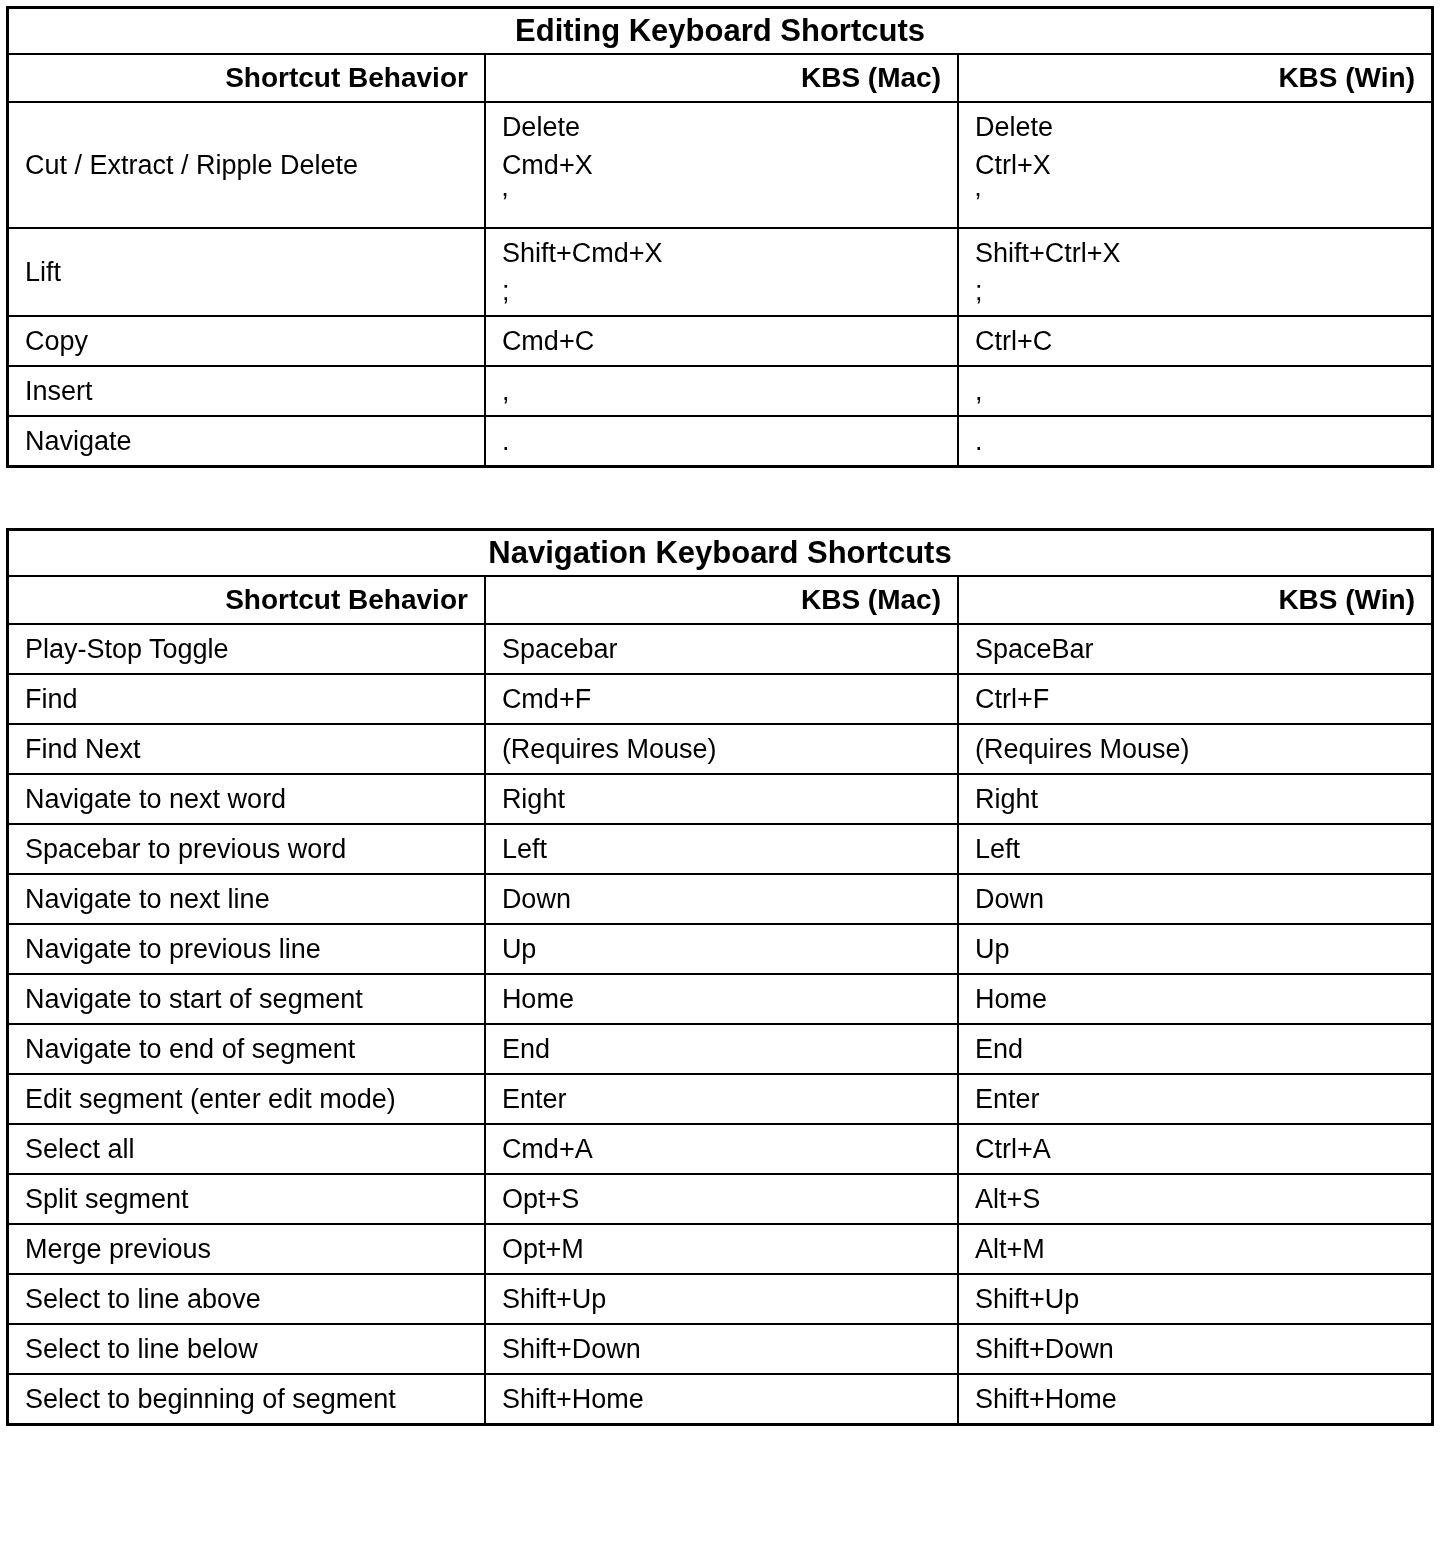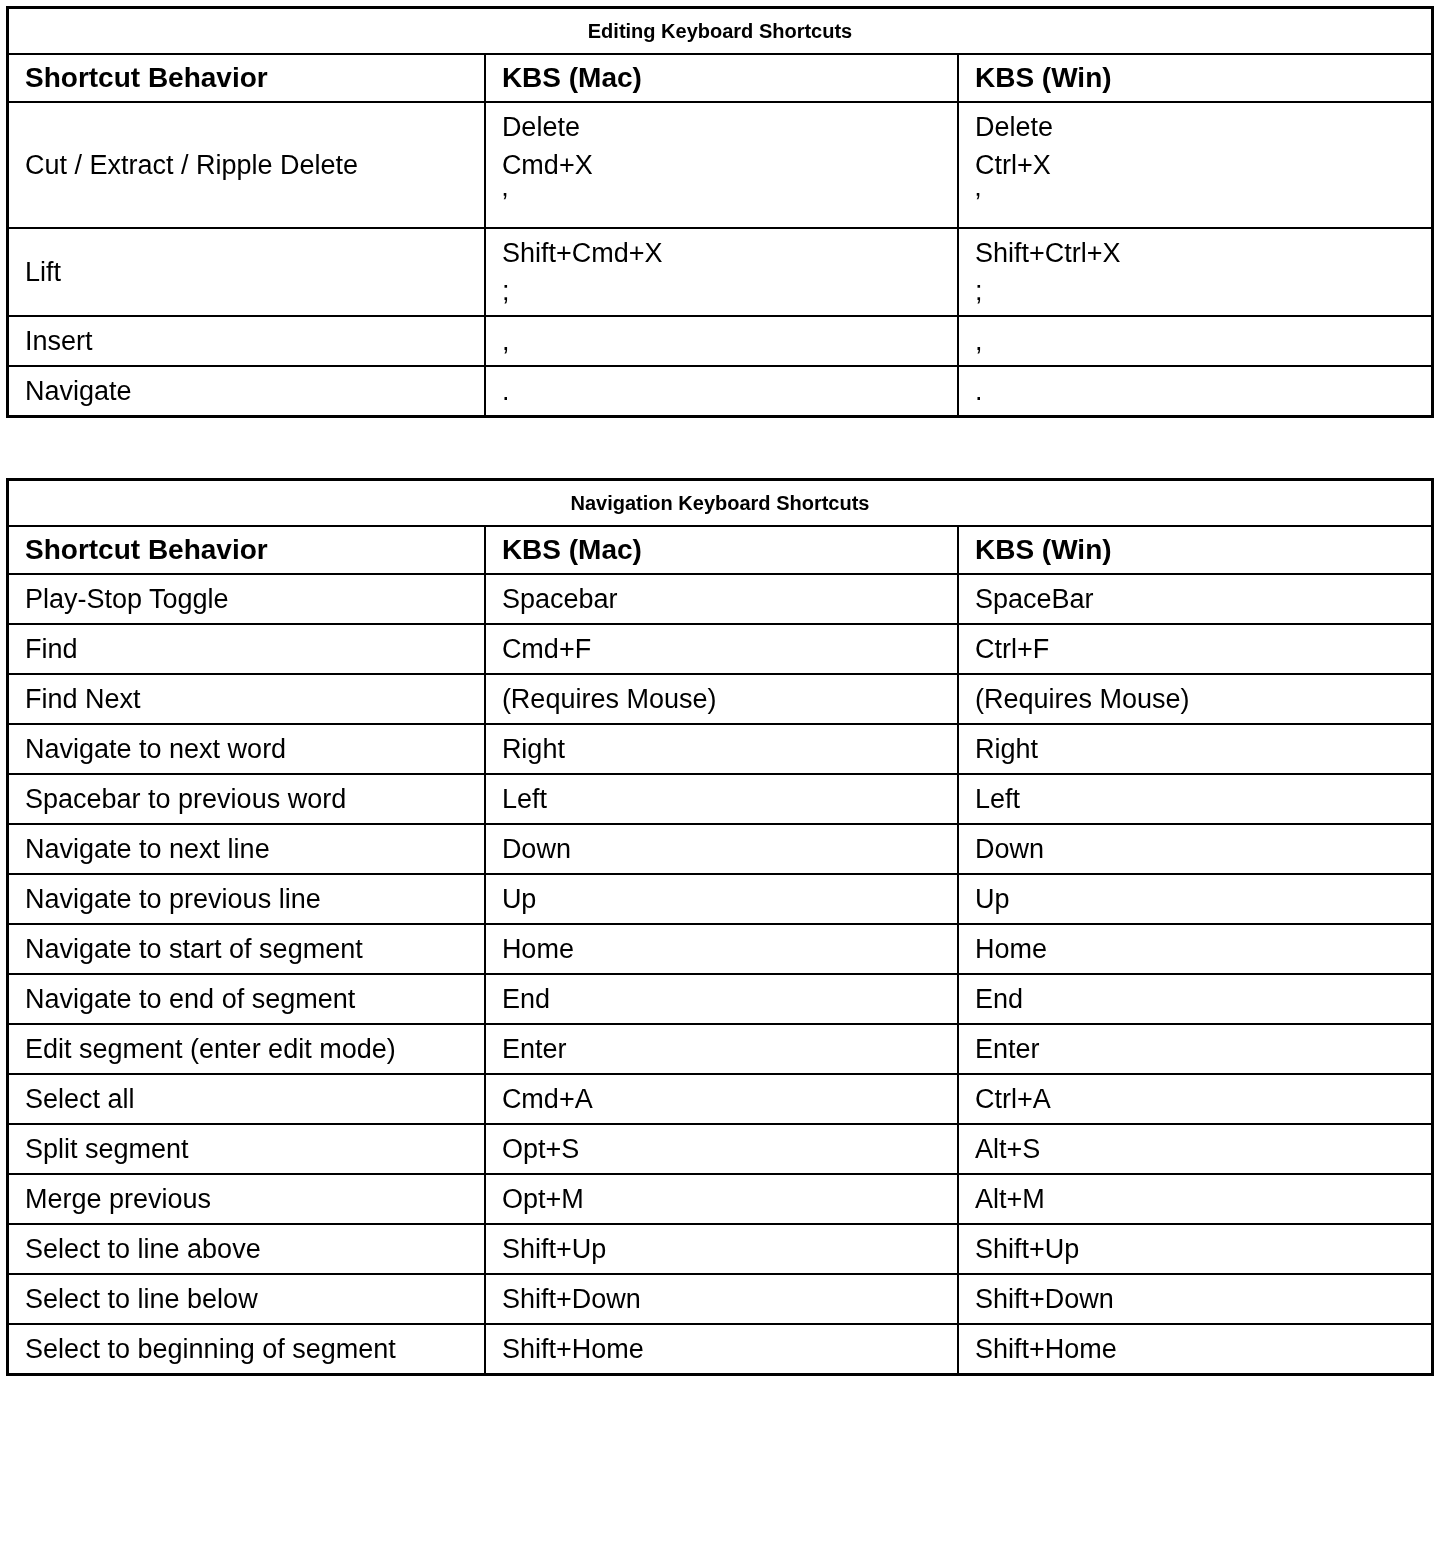--- a/index.html
+++ b/index.html
@@ -22,30 +22,30 @@
   table.kbs-table + table.kbs-table {
     margin-top: 60px;
   }
   table.kbs-table th,
   table.kbs-table td {
     border: 2px solid #000000;
     padding: 5px 16px;
     vertical-align: middle;
   }
   th.table-title {
-    font-size: 20px;
+    font-size: 31px;
     font-weight: bold;
     text-align: center;
     line-height: 34px;
     padding: 5px 8px;
   }
   th.col-header {
     font-size: 28px;
     font-weight: bold;
-    text-align: left;
+    text-align: right;
     line-height: 36px;
     padding: 5px 8px;
   }
   table.kbs-table td {
     font-size: 27px;
     line-height: 38px;
     text-align: left;
     white-space: pre-line;
     font-weight: normal;
   }
@@ -85,20 +85,25 @@
 ’</td>
         </tr>
         <tr>
           <td>Lift</td>
           <td>Shift+Cmd+X
 ;</td>
           <td>Shift+Ctrl+X
 ;</td>
         </tr>
         <tr>
+          <td>Copy</td>
+          <td>Cmd+C</td>
+          <td>Ctrl+C</td>
+        </tr>
+        <tr>
           <td>Insert</td>
           <td>,</td>
           <td>,</td>
         </tr>
         <tr>
           <td>Navigate</td>
           <td>.</td>
           <td>.</td>
         </tr>
       </tbody>

